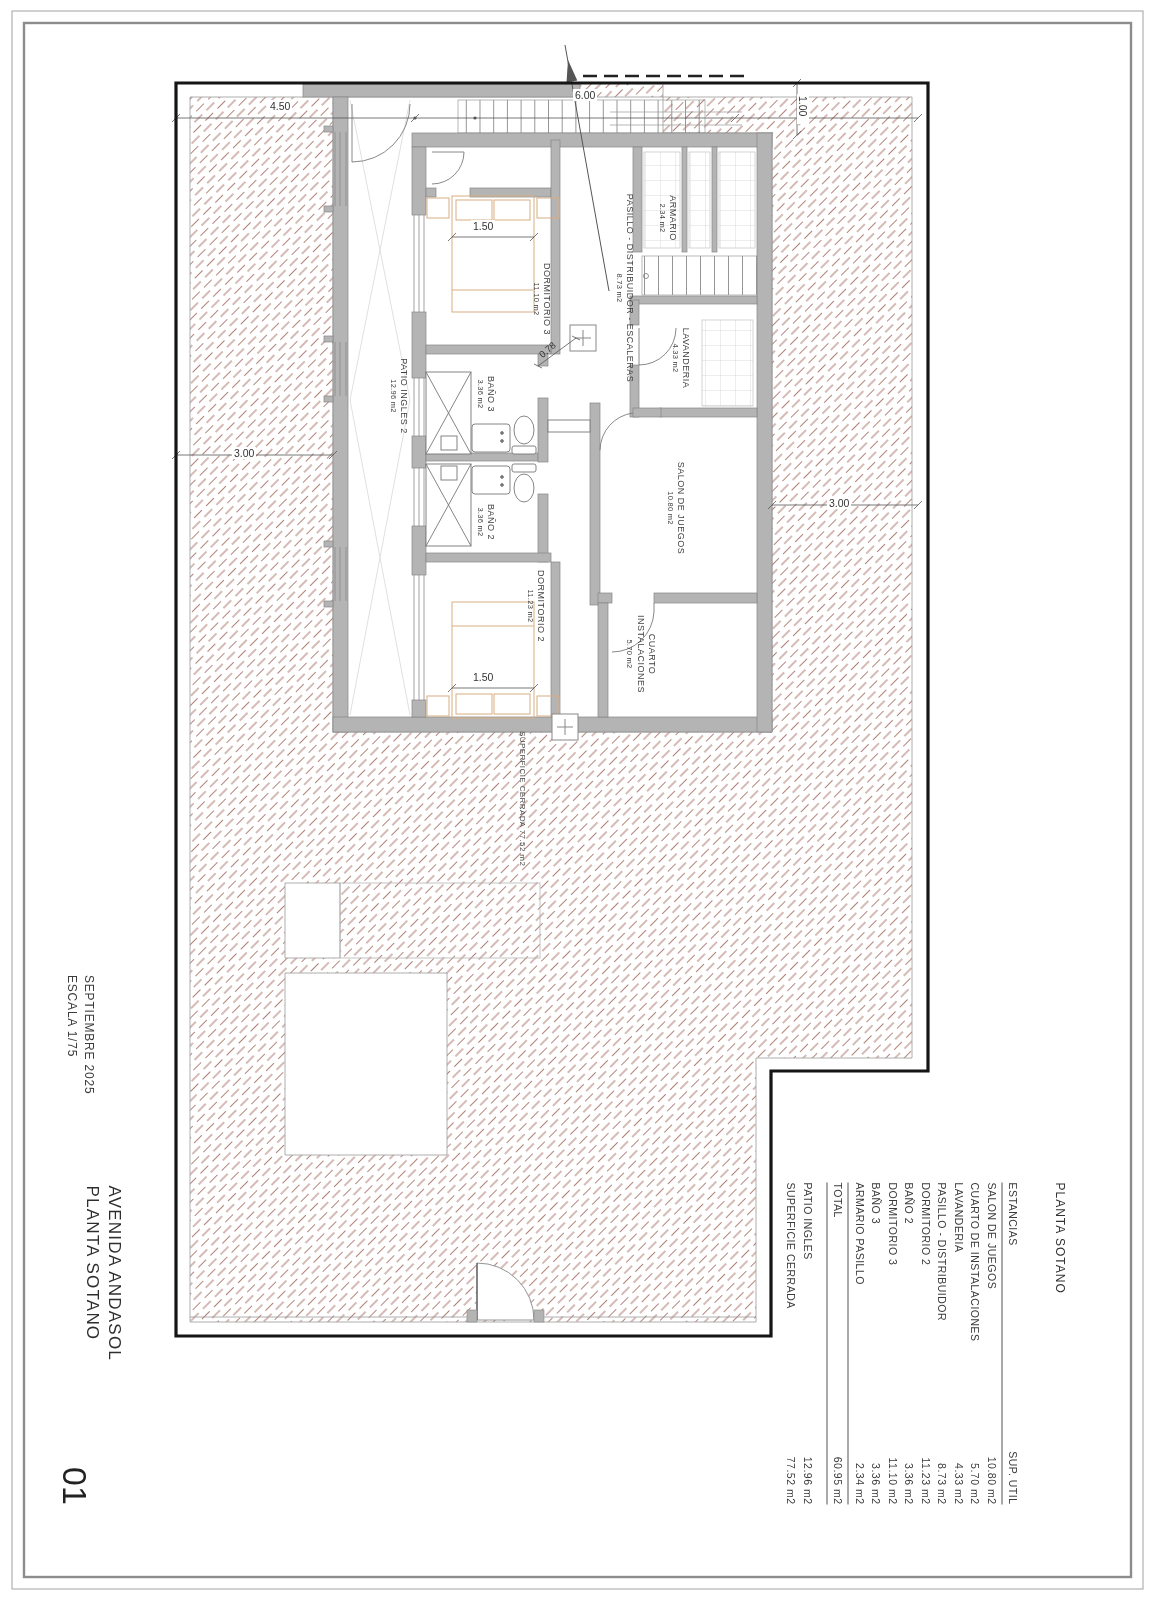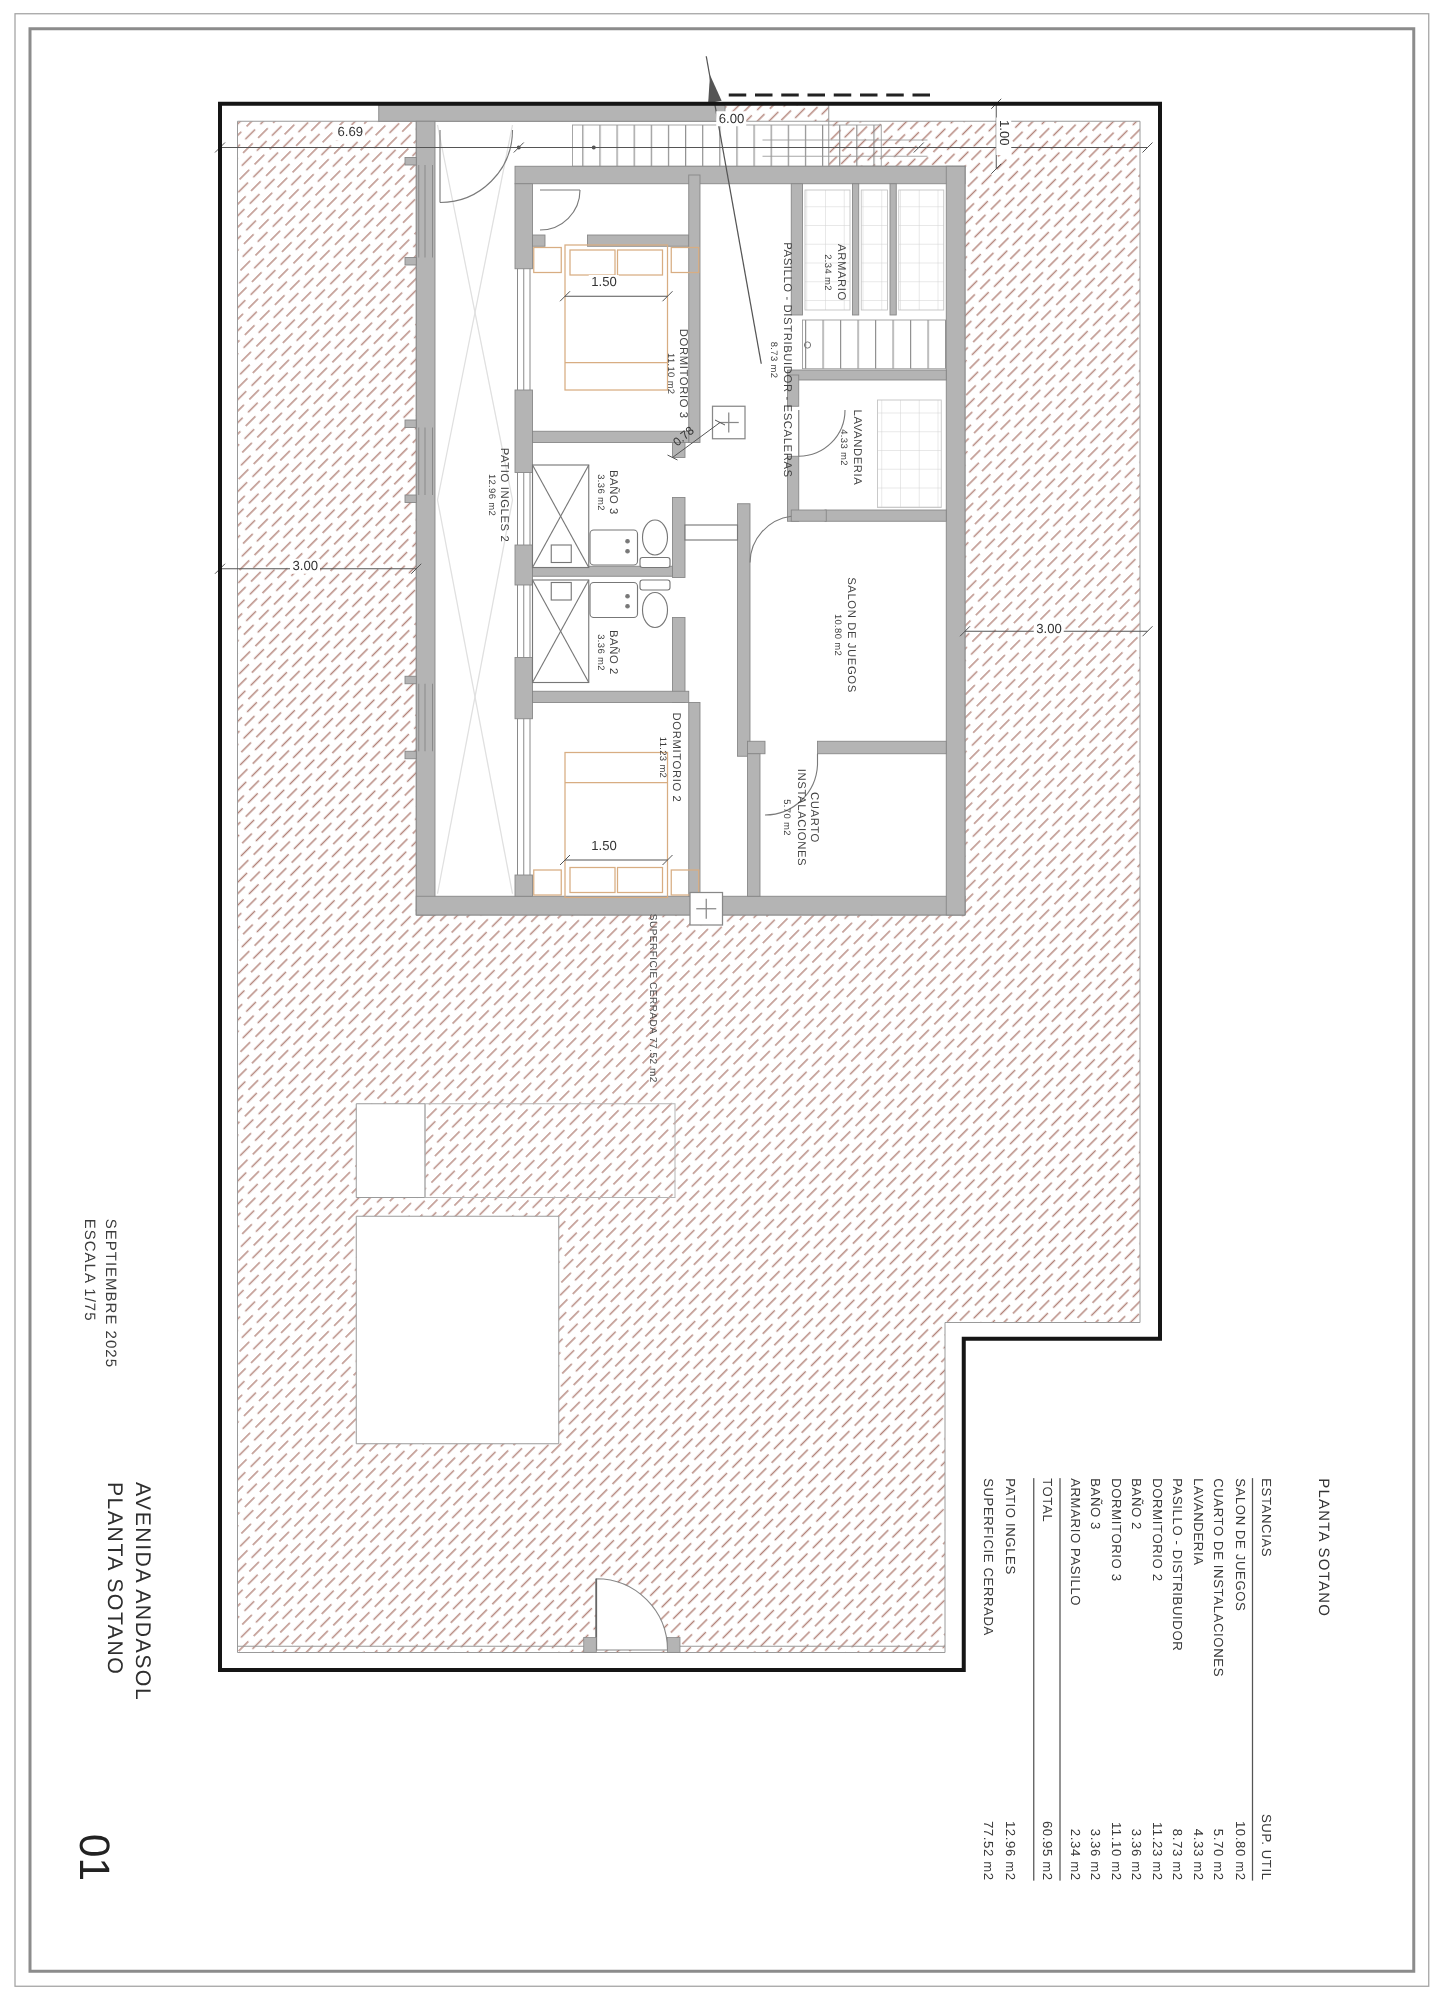--- a/index.html
+++ b/index.html
@@ -314,21 +314,21 @@
     <span class="nm">CUARTO</span>
       <span class="nm">INSTALACIONES</span>
       <span class="ar">5.70 m2</span>
   </div>
   <div class="lbl" style="left:344px;top:384px;width:110px;height:24px;">
     <span class="nm">PATIO INGLES 2</span>
       <span class="ar">12.96 m2</span>
   </div>
   <div class="overlay-lbl" style="left:446px;top:800px;width:150px;height:12px;">SUPERFICIE CERRADA 77.52 m2</div>
 
-  <div class="dimh" style="left:268px;top:100px;">6.69</div>
+  <div class="dimh" style="left:268px;top:100px;">4.50</div>
   <div class="dimh" style="left:573px;top:89px;">6.00</div>
   <div class="dimr" style="left:788px;top:103px;width:26px;">1.00</div>
   <div class="dimh" style="left:232px;top:447px;">3.00</div>
   <div class="dimh" style="left:827px;top:497px;">3.00</div>
   <div class="dimh" style="left:471px;top:220px;">1.50</div>
   <div class="dimh" style="left:471px;top:671px;">1.50</div>
   <div class="dimd" style="left:538px;top:344px;">0.78</div>
 
   <div class="tb" id="tb-date">
     <div>SEPTIEMBRE 2025</div>

